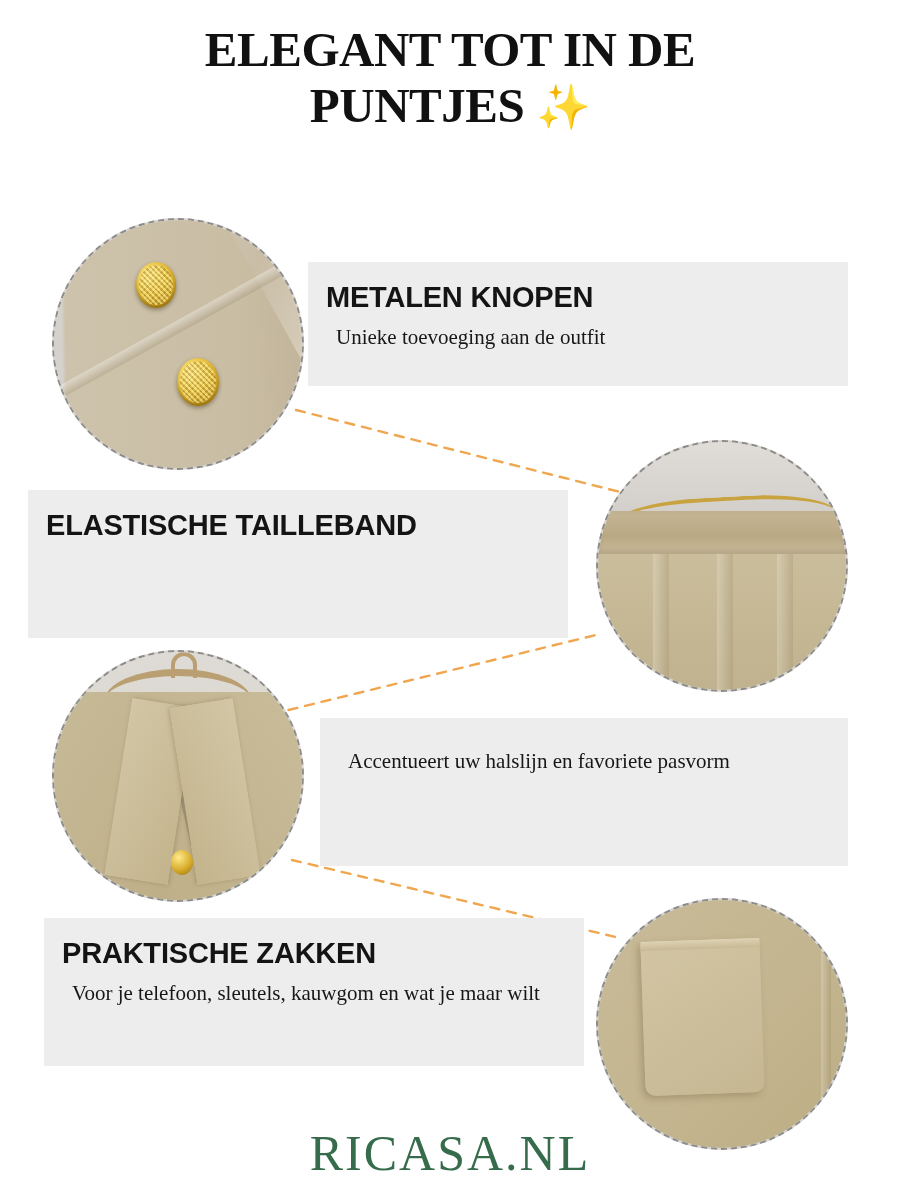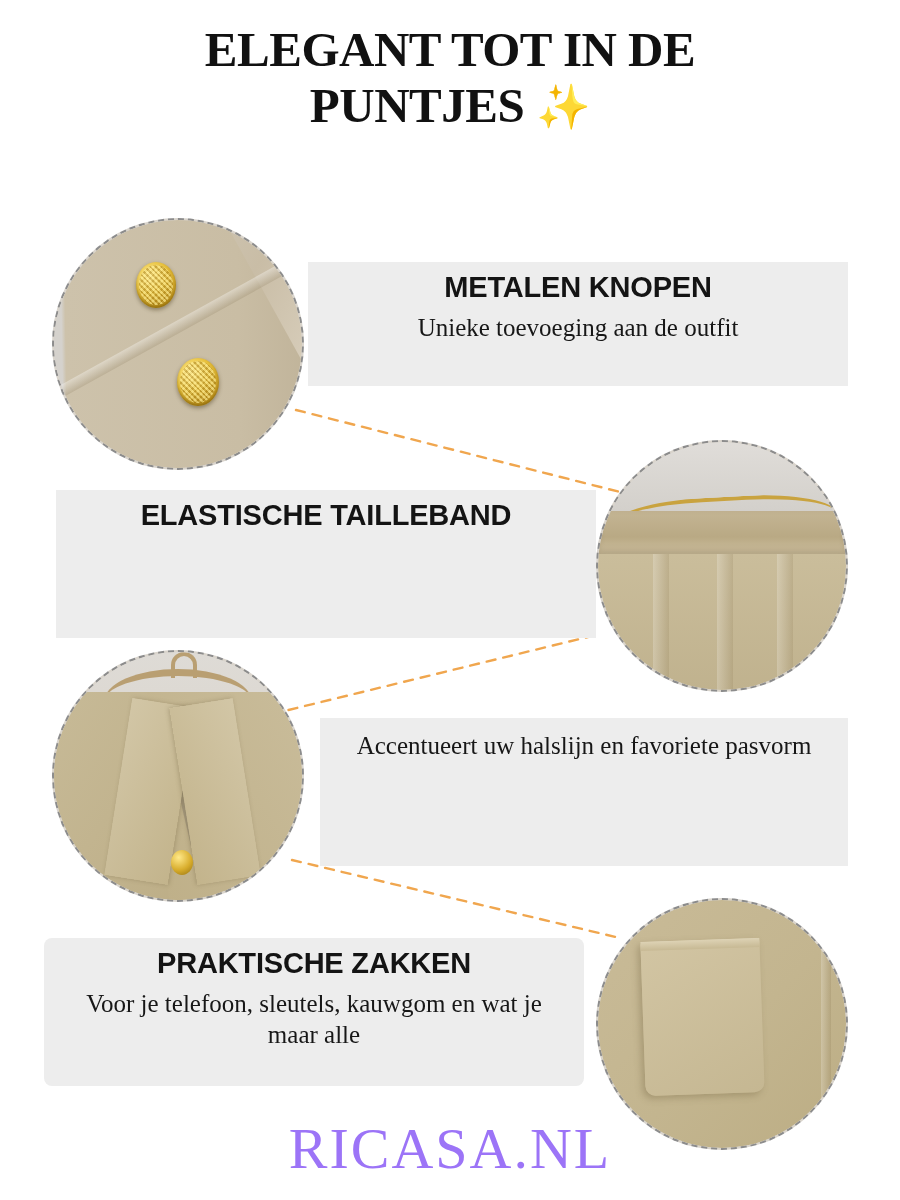--- a/index.html
+++ b/index.html
@@ -207,57 +207,56 @@
   .p4 .seam {
     position: absolute; right: 6%; top: 4%; width: 10px; height: 92%;
     background: linear-gradient(to right, rgba(255,255,255,0.22), rgba(120,100,60,0.18));
   }
 
   
   .card {
     position: absolute;
     background: #ededed;
     box-sizing: border-box;
-    padding: 10px 18px 18px 18px;
-    text-align: center;
+    padding: 20px 18px 18px 18px;
   }
   .card h2 {
     margin: 0 0 8px 0;
     font-family: "Liberation Sans", sans-serif;
     font-weight: bold;
     font-size: 29px;
     letter-spacing: -0.2px;
     color: #141414;
     text-transform: uppercase;
     line-height: 1.1;
   }
   .card p {
-    margin: 2px;
+    margin: 10px;
     font-family: "Liberation Serif", serif;
-    font-size: 25px;
+    font-size: 21px;
     line-height: 1.25;
     color: #171717;
   }
 
   .c1 { left: 308px; top: 262px; width: 540px; height: 124px; }
-  .c2 { left: 56px; top: 490px; width: 540px; height: 148px; }
+  .c2 { left: 28px; top: 490px; width: 540px; height: 148px; }
   .c3 { left: 320px; top: 718px; width: 528px; height: 148px; }
-  .c4 { left: 44px; top: 938px; width: 540px; height: 148px; border-radius: 8px; }
+  .c4 { left: 44px; top: 918px; width: 540px; height: 148px; }
 
   
   .footer-logo {
     position: absolute;
     left: 0;
     bottom: 18px;
     width: 900px;
     text-align: center;
     font-family: "Liberation Serif", serif;
-    font-size: 58px;
+    font-size: 50px;
     letter-spacing: 2px;
-    color: #8b5cf6;
+    color: #14532d;
     opacity: 0.85;
   }
 </style>
 </head>
 <body>
 
 <div class="page">
 
   <div class="title">
     <span>ELEGANT TOT IN DE</span><br>
@@ -318,21 +317,21 @@
       <div class="vbtn"></div>
     </div>
   </div>
 
   <div class="card c3">
     <p>Accentueert uw halslijn en favoriete pasvorm</p>
   </div>
 
   <div class="card c4">
     <h2>PRAKTISCHE ZAKKEN</h2>
-    <p>Voor je telefoon, sleutels, kauwgom en wat je maar alle</p>
+    <p>Voor je telefoon, sleutels, kauwgom en wat je maar wilt</p>
   </div>
 
   <div class="photo p4">
     <div class="inner">
       <div class="bg"></div>
       <div class="pocket">
         <div class="pocket-top"></div>
       </div>
       <div class="seam"></div>
     </div>

